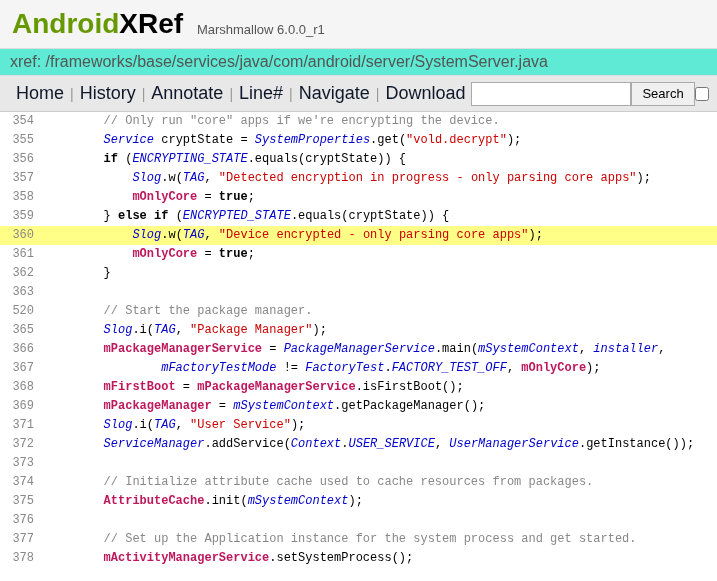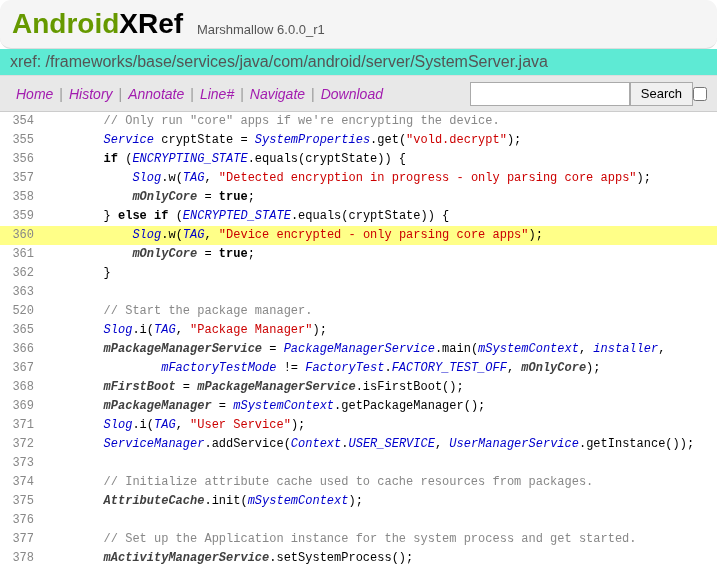--- a/index.html
+++ b/index.html
@@ -9,21 +9,20 @@
       background: #fff;
       width: 717px;
       overflow-x: hidden;
     }
 
     
     #header {
       background: #f5f5f5;
       padding: 8px 12px;
       border-bottom: 1px solid #ddd;
-      border-radius: 11px;
     }
     #header .title {
       font-size: 28px;
       font-weight: bold;
       color: #000;
     }
     #header .title .android {
       color: #669900;
     }
     #header .title .xref {
@@ -53,26 +52,25 @@
       display: flex;
       align-items: center;
       height: 36px;
     }
     #navbar .nav-links {
       display: flex;
       align-items: center;
       gap: 0;
     }
     #navbar .nav-link {
-      color: #a21caf;
+      color: #0f172a;
       text-decoration: none;
-      font-size: 14px;
+      font-size: 18px;
       padding: 0 6px;
       cursor: pointer;
-      font-style: italic;
     }
     #navbar .nav-sep {
       color: #999;
       font-size: 14px;
     }
     #navbar .search-area {
       margin-left: auto;
       display: flex;
       align-items: center;
       gap: 0;
@@ -141,21 +139,21 @@
       white-space: pre;
       vertical-align: top;
       padding-top: 1px;
     }
 
     
     .kw { color: #000; font-weight: bold; } 
     .cm { color: #888; } 
     .str { color: #cc0000; } 
     .ref { color: #0000cc; font-style: italic; } 
-    .bref { color: #404040; font-style: italic; font-weight: bold; }
+    .bref { color: #be185d; font-weight: bold; }
   </style>
 </head>
 <body>
 
 <div id="header">
   <span class="title">
     <span class="android">Android</span><span class="xref">XRef</span>
   </span>
   <span class="version">Marshmallow 6.0.0_r1</span>
 </div>

